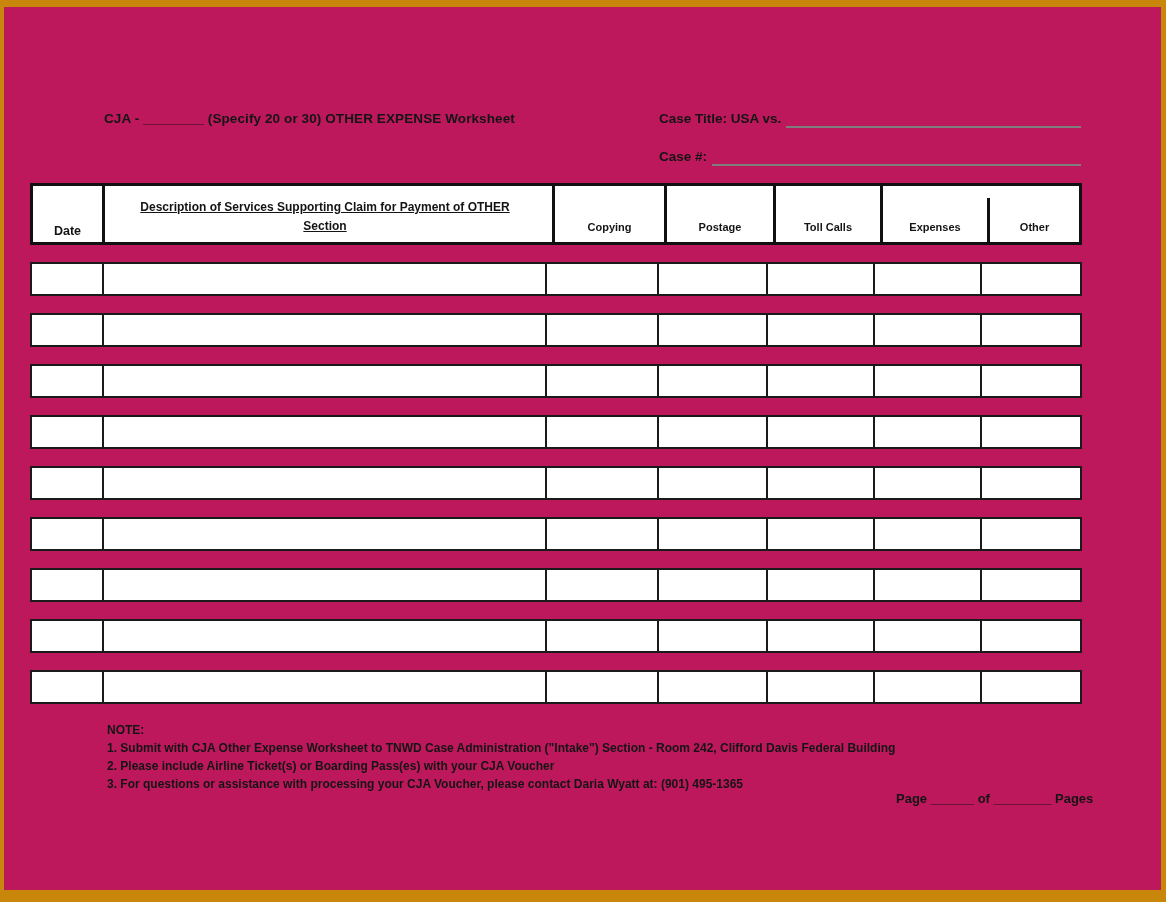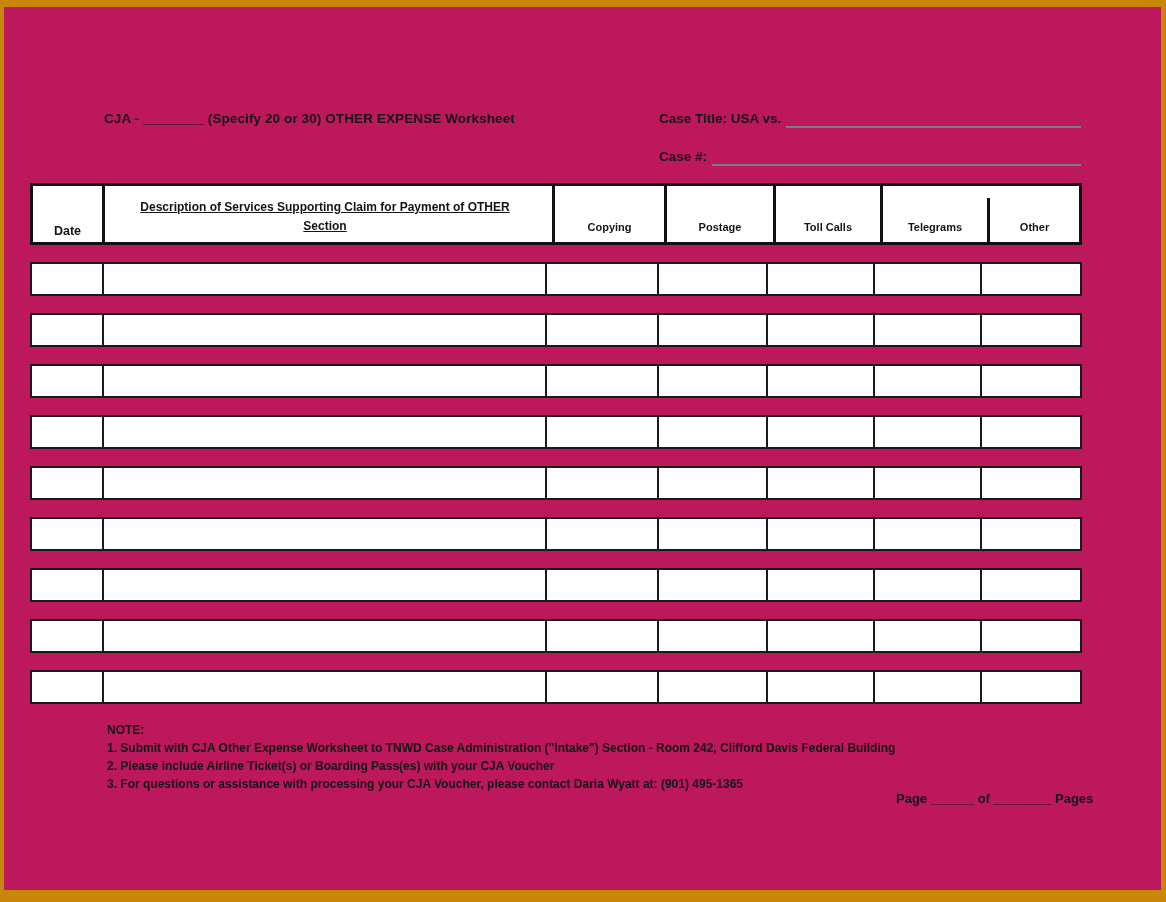--- a/index.html
+++ b/index.html
@@ -87,21 +87,21 @@
     <div class="hcell h2">
       <span class="hdr-small">Copying</span>
     </div>
     <div class="hcell h3">
       <span class="hdr-small">Postage</span>
     </div>
     <div class="hcell h4">
       <span class="hdr-small">Toll Calls</span>
     </div>
     <div class="hcell h5">
-      <span class="hdr-small">Telegrams</span>
+      <span class="hdr-small">Expenses</span>
     </div>
     <div class="hcell h6">
       <span class="hdr-small">Other</span>
     </div>
   </div>
 
   <div>
       <div class="brow" style="top: 262px;">
         <div class="bcell bc0"></div>
         <div class="bcell bc1"></div>

